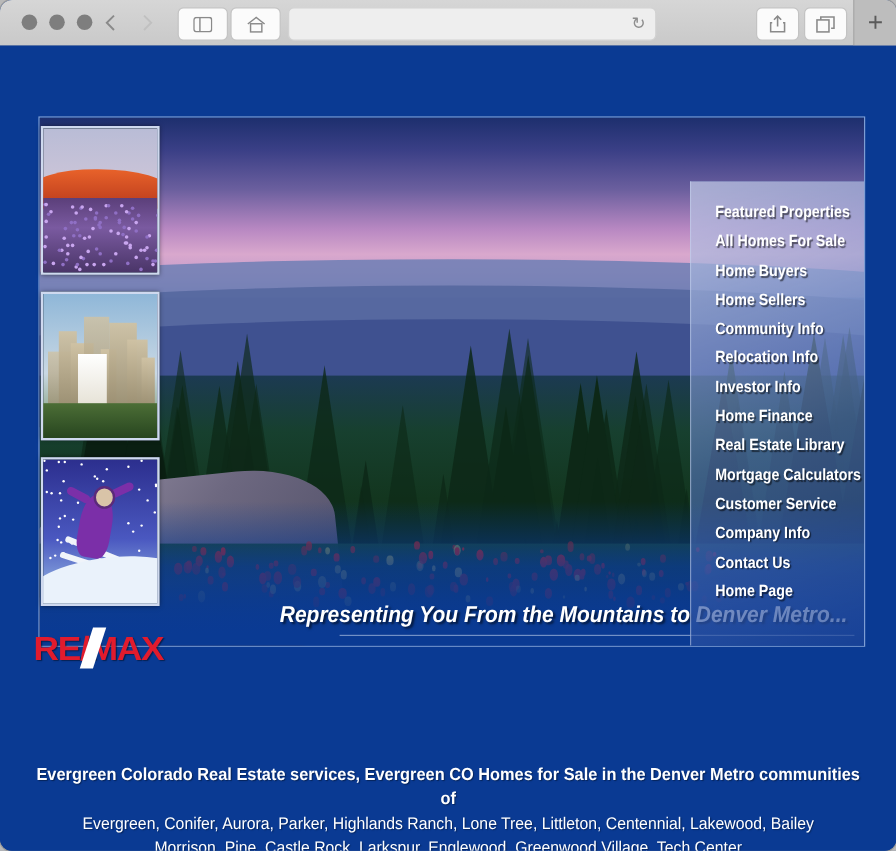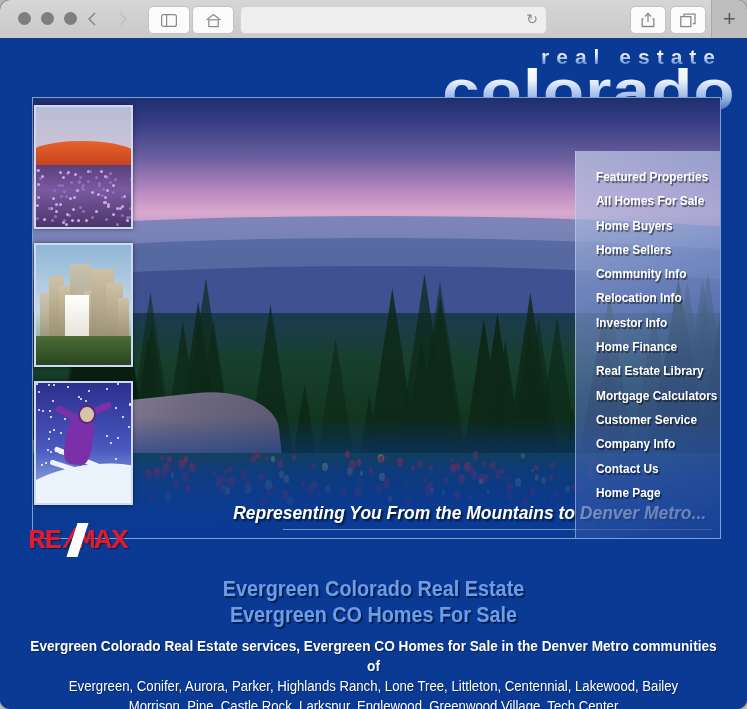--- a/index.html
+++ b/index.html
@@ -126,21 +126,21 @@
   .t3-sky{position:absolute;inset:0;background:linear-gradient(#2c2f8e,#4a58c0 55%,#9fc3e8);}
   .t3-snow{position:absolute;left:-20%;bottom:-14%;width:150%;height:46%;
            background:#eaf2fb;border-radius:50% 50% 0 0;transform:rotate(-8deg);}
   .t3-body{position:absolute;left:32%;top:24%;width:28%;height:44%;
            background:#7b2fa8;border-radius:45% 45% 30% 30%;transform:rotate(10deg);}
   .t3-arm{position:absolute;background:#7b2fa8;border-radius:4px;}
   .t3-ski{position:absolute;background:#f0f4fa;border-radius:2px;}
   .t3-flake{position:absolute;width:2px;height:2px;border-radius:50%;background:#fff;}
 
   
-  .remax{position:absolute;left:14px;top:480px;width:128px;height:56px;font-family:Liberation Mono, monospace;}
+  .remax{position:absolute;left:14px;top:480px;width:128px;height:56px;}
   .rm-red{position:absolute;left:0;top:0;font-weight:bold;font-size:28px;
           color:#e11b2d;letter-spacing:-1px;
           transform:scaleX(1.05);transform-origin:left center;
           text-shadow:1px 1px 1px rgba(0,0,0,.45);}
   .rm-slash{position:absolute;left:44px;top:-2px;width:11px;height:34px;
             background:#ffffff;transform:skewX(-18deg);}
   .rm-all{position:absolute;left:14px;top:26px;font-weight:bold;font-style:italic;
           font-size:22px;color:#ffffff;letter-spacing:0px;
           transform:scaleX(1.0);transform-origin:left center;
           text-shadow:1px 1px 1px rgba(0,0,0,.5);}
@@ -211,25 +211,20 @@
         </svg>
     </div>
 
     <div class="plus">+</div>
   </div>
 
   <div class="page">
 
     <div class="frame">
 
-      <div class="wordart">
-        <div class="wa-sub">real estate</div>
-        <div class="wa-shadow">colorado</div>
-        <div class="wa-main">colorado</div>
-      </div>
 
       <div class="hero">
         <div class="sky"></div>
         <div class="ridge r1"></div>
         <div class="ridge r2"></div>
         <div class="ridge r3"></div>
         <div class="forest"></div>
         <div class="trees" id="tree-layer">
             <div class="tree" style="left: 0%; width: 18px; height: 60px; opacity: 0.55;"></div>
             <div class="tree" style="left: 80.6624%; width: 54.942px; height: 183.14px; opacity: 0.69651;"></div>
@@ -681,24 +676,20 @@
         <div class="t3-snow"></div>
       </div>
 
       <div class="remax">
         <div class="rm-red">RE/MAX</div>
         <div class="rm-slash"></div>
       </div>
 
     </div>
 
-    <div class="btm">
-      <div class="btm-h">Evergreen Colorado Real Estate</div>
-      <div class="btm-h">Evergreen CO Homes For Sale</div>
-    </div>
 
     <div class="foot">
       <div class="foot-l1">Evergreen Colorado Real Estate services, Evergreen CO Homes for Sale in the Denver Metro communities of</div>
       <div class="foot-l">Evergreen, Conifer, Aurora, Parker, Highlands Ranch, Lone Tree, Littleton, Centennial, Lakewood, Bailey</div>
       <div class="foot-l">Morrison, Pine, Castle Rock, Larkspur, Englewood, Greenwood Village, Tech Center</div>
 
     </div>
 
   </div>
 </div>

